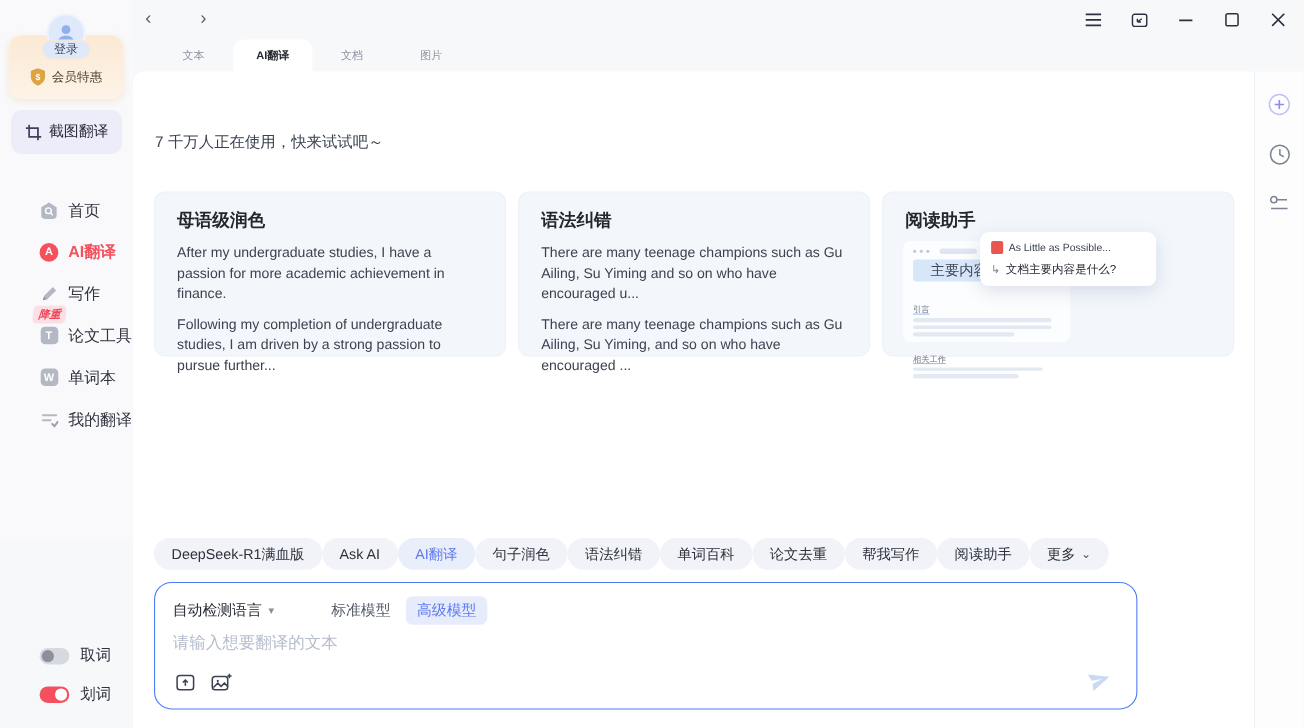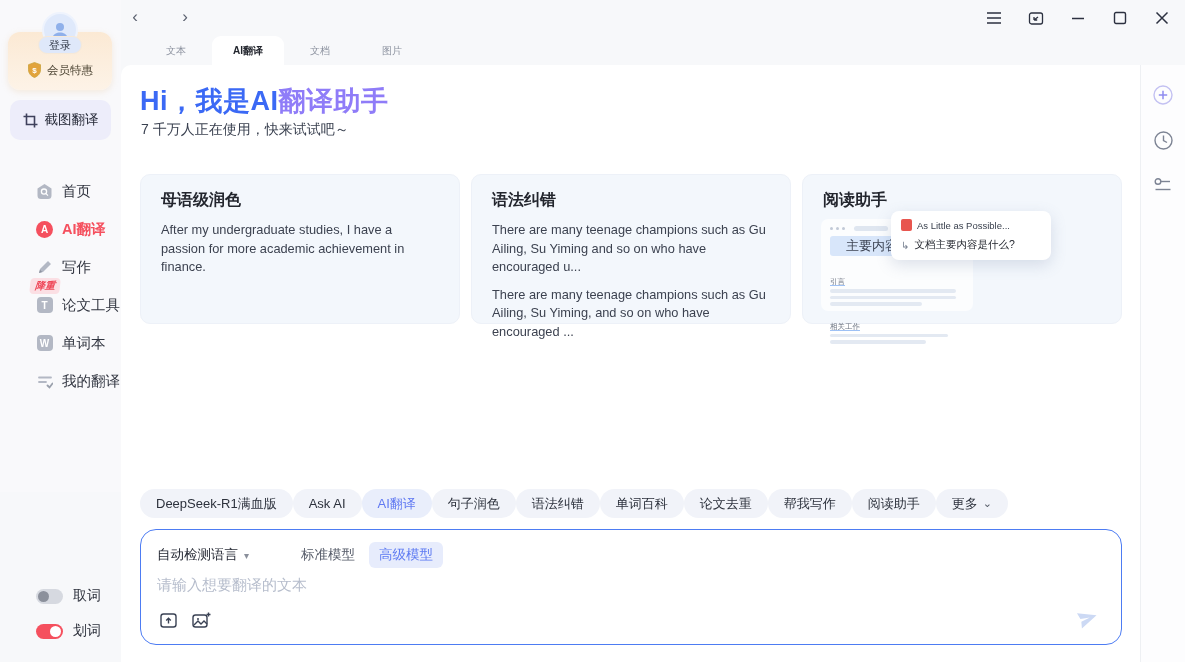--- a/index.html
+++ b/index.html
@@ -97,21 +97,21 @@
 
   
   .chips { position:absolute; left:19px; top:424px; display:flex; }
   .chip { height:29px; padding:0 16px; border:none; border-radius:15px; background:#f1f3f9;
     font-size:13px; color:#2c313c; cursor:pointer; display:flex; align-items:center; gap:5px;
     font-family:"Liberation Sans",sans-serif; white-space:nowrap; }
   .chip.active { background:#e9eefb; color:#6079f2; }
   .chip .chev { font-size:11px; color:#545a66; }
 
   
-  .composer { position:absolute; left:19px; top:464px; width:982px; height:116px;
+  .composer { position:absolute; left:19px; top:464px; width:894px; height:116px;
     border:1.6px solid #4d7cf3; border-radius:16px; background:#fff; }
   .composer-top { position:absolute; left:16px; top:12px; display:flex; align-items:center; }
   .lang-select { display:flex; align-items:center; gap:6px; font-size:13.5px; color:#272b36;
     cursor:pointer; background:none; border:none; font-family:"Liberation Sans",sans-serif; }
   .lang-caret { color:#8a8f9b; font-size:10px; }
   .model-std { margin-left:52px; font-size:13.5px; color:#555b68; background:none; border:none;
     cursor:pointer; font-family:"Liberation Sans",sans-serif; }
   .model-adv { margin-left:14px; font-size:13.5px; color:#5d7af2; background:#e7ecfc; border:none;
     border-radius:6px; padding:4px 10px; cursor:pointer; font-family:"Liberation Sans",sans-serif; }
   .composer-input { position:absolute; left:16px; top:46px; width:640px; border:none; outline:none;
@@ -261,29 +261,27 @@
 
   <div class="tab-strip">
     <div class="tab">文本</div>
     <div class="tab active">AI翻译</div>
     <div class="tab">文档</div>
     <div class="tab">图片</div>
   </div>
 
   <div class="main-panel">
 
-    <div class="hero-title">
-      <span class="t-blue">Hi，我是AI</span><span class="t-purple">翻译助手</span>
-    </div>
     <div class="hero-sub">7 千万人正在使用，快来试试吧～</div>
 
     <div class="cards">
       <div class="card">
         <h3>母语级润色</h3>
         <p>After my undergraduate studies, I have a passion for more academic achievement in finance.</p>
+        <p>Following my completion of undergraduate studies, I am driven by a strong passion to pursue further...</p>
       </div>
       <div class="card">
         <h3>语法纠错</h3>
         <p>There are many teenage champions such as Gu Ailing, Su Yiming and so on who have encouraged u...</p>
         <p>There are many teenage champions such as Gu Ailing, Su Yiming, and so on who have encouraged ...</p>
       </div>
       <div class="card">
         <h3>阅读助手</h3>
         <div class="mock-doc">
           <div class="mock-dots">

